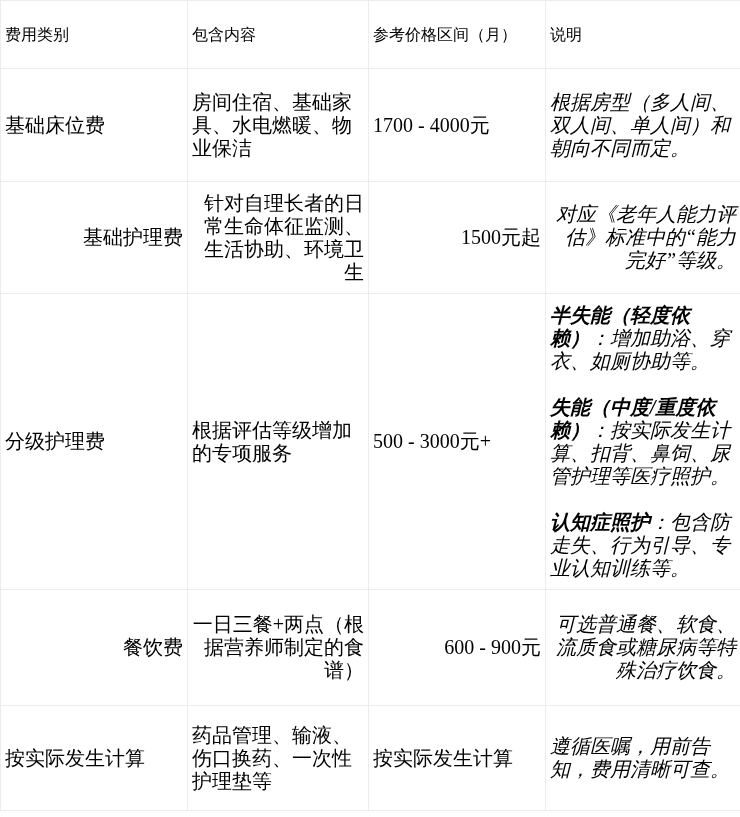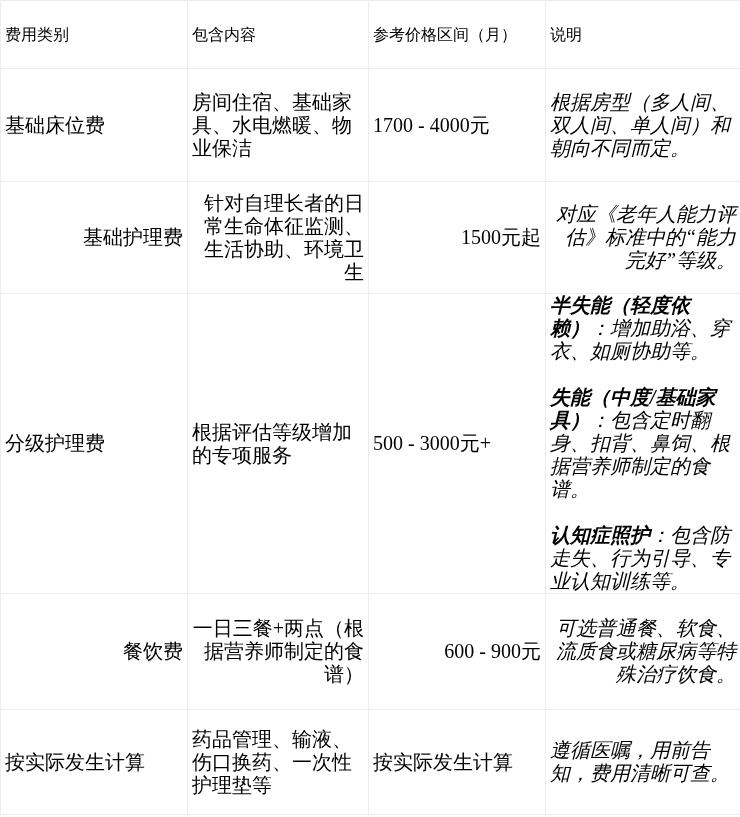--- a/index.html
+++ b/index.html
@@ -96,21 +96,21 @@
           <td class="cell-note">
             <p><span>对应《老年人能力评估》标准中的“能力完好”等级。</span></p>
           </td>
         </tr>
         <tr>
           <td class="cell-category">分级护理费</td>
           <td class="cell-content">根据评估等级增加的专项服务</td>
           <td class="cell-price">500 - 3000元+</td>
           <td class="cell-note">
             <p><span class="b">半失能（轻度依赖）</span><span>：增加助浴、穿衣、如厕协助等。</span></p>
-            <p><span class="b">失能（中度/基础家具）</span><span>：包含定时翻身、扣背、鼻饲、根据营养师制定的食谱。</span></p>
+            <p><span class="b">失能（中度/重度依赖）</span><span>：按实际发生计算、扣背、鼻饲、尿管护理等医疗照护。</span></p>
             <p><span class="b">认知症照护</span><span>：包含防走失、行为引导、专业认知训练等。</span></p>
           </td>
         </tr>
         <tr>
           <td class="cell-category">餐饮费</td>
           <td class="cell-content">一日三餐+两点（根据营养师制定的食谱）</td>
           <td class="cell-price">600 - 900元</td>
           <td class="cell-note">
             <p><span>可选普通餐、软食、流质食或糖尿病等特殊治疗饮食。</span></p>
           </td>

